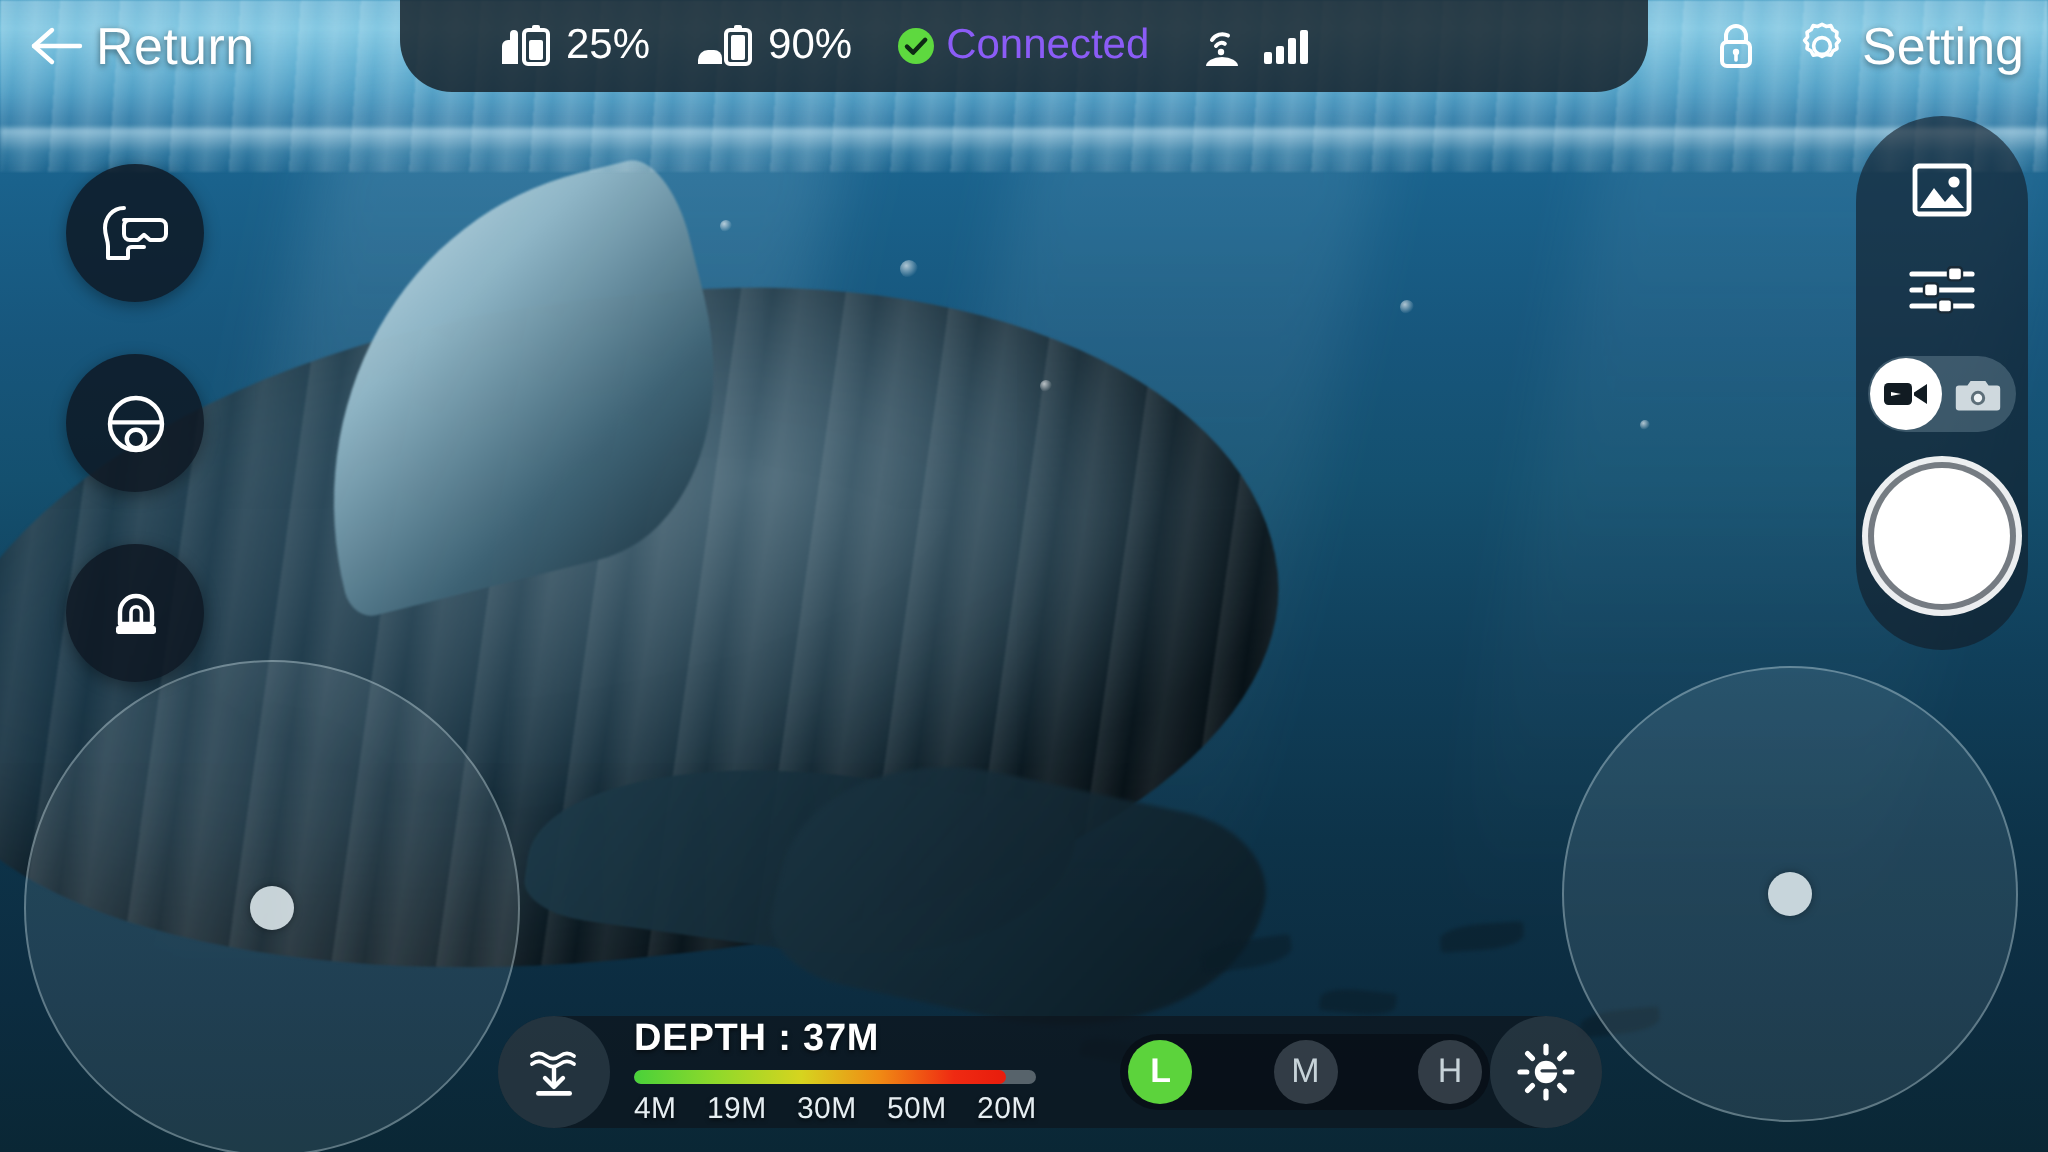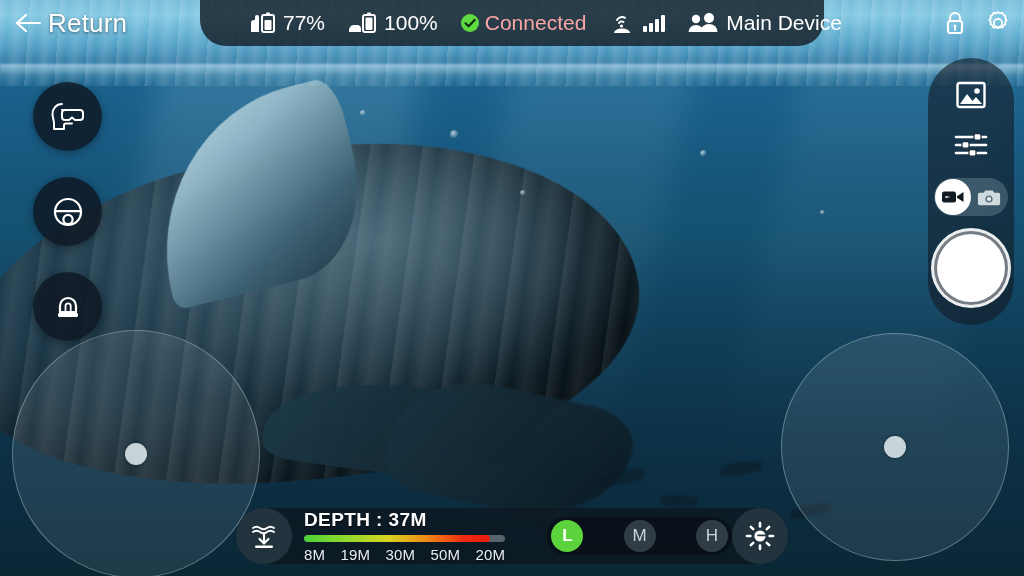--- a/index.html
+++ b/index.html
@@ -162,21 +162,21 @@
     gap: 22px;
     font-size: 21px;
   }
   .stat {
     display: flex;
     align-items: center;
     gap: 5px;
     white-space: nowrap;
   }
   .stat .val { font-size: 21px; }
-  .connected { color: #fca5a5; }
+  .connected { color: #8b5cf6; }
   .right-group {
     position: absolute;
     right: 12px;
     display: flex;
     align-items: center;
     gap: 18px;
   }
   .setting-btn {
     display: flex;
     align-items: center;
@@ -266,21 +266,21 @@
     background: rgba(228,238,242,0.85);
     box-shadow: 0 0 4px rgba(0,0,0,0.35);
     cursor: pointer;
   }
   .joy-left  { left: 12px;  top: 330px; width: 246px; height: 246px; }
   .joy-right { left: 781px; top: 333px; width: 226px; height: 226px; }
 
   
   .bottom-bar {
     position: absolute;
-    left: 236px; top: 508px;
+    left: 249px; top: 508px;
     width: 552px; height: 56px;
     border-radius: 28px;
     background: rgba(14,22,30,0.74);
     display: flex; align-items: center;
     z-index: 35;
   }
   .depth-btn {
     width: 56px; height: 56px;
     border-radius: 50%;
     background: rgba(120,140,155,0.22);
@@ -407,33 +407,33 @@
 
       <div class="stat">
         <span>
           <svg class="icon" width="30" height="24" viewBox="0 0 30 24">
             <path d="M3 21 V12 a3 3 0 0 1 3-3 h1 V6 a2 2 0 0 1 4 0 v15 z" fill="#fff"></path>
             <rect x="14" y="4" width="12" height="17" rx="2" fill="none" stroke="#fff" stroke-width="2"></rect>
             <rect x="18" y="1.5" width="4" height="3" rx="1" fill="#fff"></rect>
             <rect x="16.5" y="9" width="7" height="10" rx="1" fill="#fff"></rect>
           </svg>
         </span>
-        <span class="val">77%</span>
+        <span class="val">25%</span>
       </div>
 
       <div class="stat">
         <span>
           <svg class="icon" width="32" height="24" viewBox="0 0 32 24">
             <path d="M2 21 h12 v-3 a4 4 0 0 0 -4 -4 H7 a5 5 0 0 0 -5 5 z" fill="#fff"></path>
             <rect x="16" y="4" width="12" height="17" rx="2" fill="none" stroke="#fff" stroke-width="2"></rect>
             <rect x="20" y="1.5" width="4" height="3" rx="1" fill="#fff"></rect>
             <rect x="18.5" y="6.5" width="7" height="12.5" rx="1" fill="#fff"></rect>
           </svg>
         </span>
-        <span class="val">100%</span>
+        <span class="val">90%</span>
       </div>
 
       <div class="stat connected">
         <span>
           <svg class="icon" width="20" height="20" viewBox="0 0 20 20">
             <circle cx="10" cy="10" r="9" fill="#5ed93f"></circle>
             <path d="M5.5 10.3 L8.6 13.3 L14.6 6.9" fill="none" stroke="#0d2a14" stroke-width="2.2" stroke-linecap="round" stroke-linejoin="round"></path>
           </svg>
         </span>
         <span class="val">Connected</span>
@@ -449,49 +449,39 @@
           </svg>
         </span>
         <span class="signal-bars">
           <i></i>
             <i></i>
             <i></i>
             <i></i>
         </span>
       </div>
 
-      <div class="stat">
-        <span>
-          <svg class="icon" width="34" height="24" viewBox="0 0 34 24">
-            <circle cx="9" cy="8" r="4.2" fill="#fff"></circle>
-            <path d="M1.5 21 a7.5 7 0 0 1 15 0 z" fill="#fff"></path>
-            <circle cx="22" cy="7" r="5" fill="#fff"></circle>
-            <path d="M13.5 21 a8.5 8 0 0 1 17 0 z" fill="#fff"></path>
-          </svg>
-        </span>
-        <span class="val">Main Device</span>
-      </div>
     </div>
 
     <div class="right-group">
       <span>
         <svg class="icon" width="22" height="26" viewBox="0 0 22 26">
           <path d="M6 11 V8 a5 5 0 0 1 10 0 v3" fill="none" stroke="#fff" stroke-width="2"></path>
           <rect x="4" y="11" width="14" height="12" rx="2.5" fill="none" stroke="#fff" stroke-width="2"></rect>
           <circle cx="11" cy="16" r="1.6" fill="#fff"></circle>
           <path d="M11 17 v3" stroke="#fff" stroke-width="1.8" stroke-linecap="round"></path>
         </svg>
       </span>
       <div class="setting-btn">
         <span>
           <svg class="icon" width="28" height="28" viewBox="0 0 28 28">
             <path d="M14 3.2 l2.1 1.0 2.3 -0.4 1.1 2.1 2.0 1.2 -0.3 2.3 1.5 1.8 -1.5 1.8 0.3 2.3 -2.0 1.2 -1.1 2.1 -2.3 -0.4 -2.1 1.0 -2.1 -1.0 -2.3 0.4 -1.1 -2.1 -2.0 -1.2 0.3 -2.3 -1.5 -1.8 1.5 -1.8 -0.3 -2.3 2.0 -1.2 1.1 -2.1 2.3 0.4 z" fill="none" stroke="#fff" stroke-width="1.8" stroke-linejoin="round"></path>
             <circle cx="14" cy="14" r="4.2" fill="none" stroke="#fff" stroke-width="1.8"></circle>
           </svg>
         </span>
+        <span>Setting</span>
       </div>
     </div>
   </div>
 
   <div class="left-rail">
 
     <div class="rail-btn">
       <span>
         <svg class="icon" width="38" height="34" viewBox="0 0 38 34">
           <path d="M13 4 C7 4 3.5 9 3.5 14 C3.5 18 5 20 5 23 L5 29 L15 29 L15 25 C15 24 16 23.5 17 23.5 L23 23.5" fill="none" stroke="#fff" stroke-width="2" stroke-linejoin="round" stroke-linecap="round"></path>
@@ -590,21 +580,21 @@
         </svg>
       </span>
     </div>
 
     <div class="depth-block">
       <div class="depth-label">DEPTH : 37M</div>
       <div class="depth-track">
         <div class="depth-fill" style="width: 92.5%;"></div>
       </div>
       <div class="depth-ticks">
-        <span>8M</span>
+        <span>4M</span>
         <span>19M</span>
         <span>30M</span>
         <span>50M</span>
         <span>20M</span>
       </div>
     </div>
 
     <div class="speed-group">
       <div class="speed-opt active">L</div>
       <div class="speed-opt">M</div>

